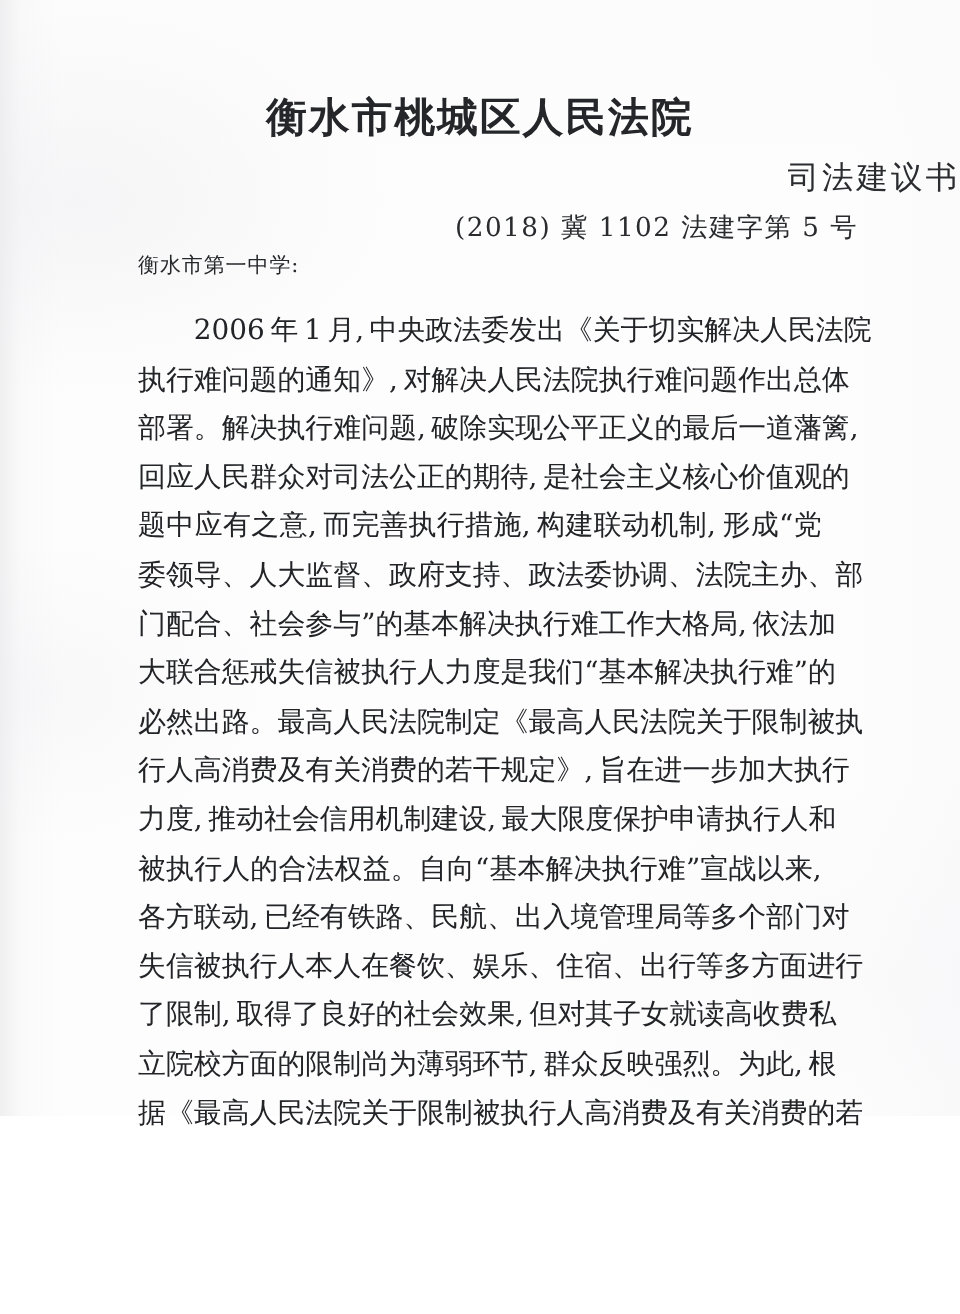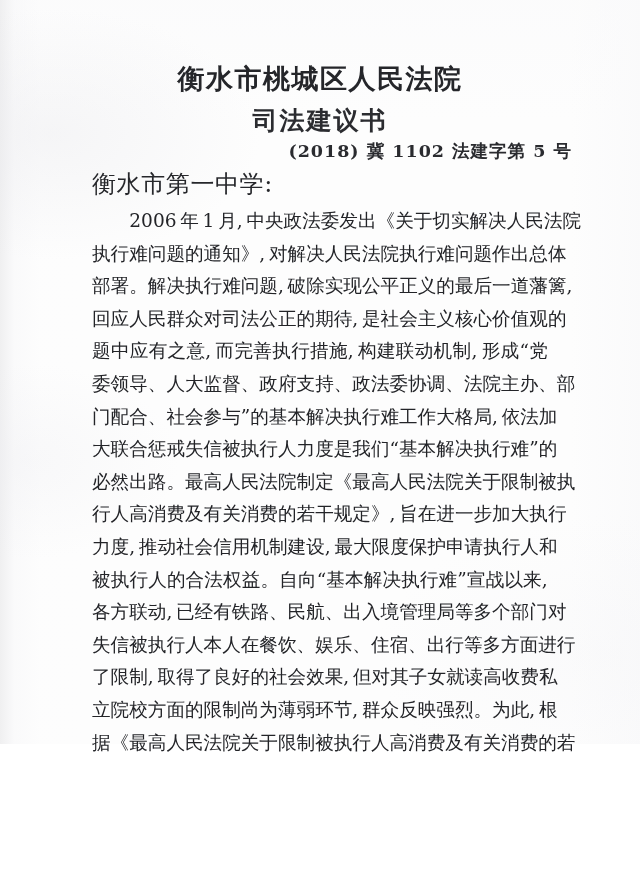--- a/index.html
+++ b/index.html
@@ -51,43 +51,43 @@
   }
   .org-title {
     font-size: 27px;
     font-weight: bold;
     letter-spacing: 1.5px;
     color: #25262a;
     line-height: 1.25;
     font-family: "DejaVu Sans", sans-serif;
   }
   .doc-subtitle {
-    font-size: 25px;
-    font-weight: bold;
+    font-size: 21px;
+    font-weight: normal;
     letter-spacing: 2px;
     color: #2b2c30;
     margin-top: 9px;
     line-height: 1.25;
     font-family: "DejaVu Sans", sans-serif;
+    text-align: right;
   }
   .doc-number {
     position: absolute;
     top: 139px;
     right: 68px;
     font-size: 17.5px;
     letter-spacing: 1px;
     color: #2a2b2f;
     font-family: "DejaVu Serif", serif;
-    font-weight: bold;
   }
   .recipient {
     position: absolute;
     top: 168px;
     left: 92px;
-    font-size: 24px;
+    font-size: 14px;
     letter-spacing: 0.6px;
     color: #26272b;
   }
   .body-text {
     position: absolute;
     top: 205px;
     left: 92px;
     width: 456px;
     font-size: 18.6px;
     line-height: 32.6px;

